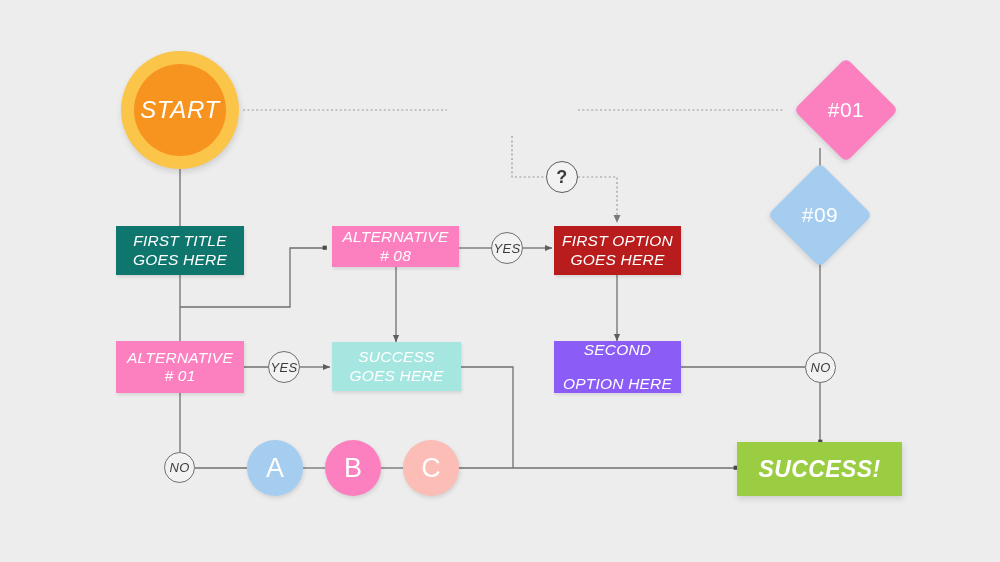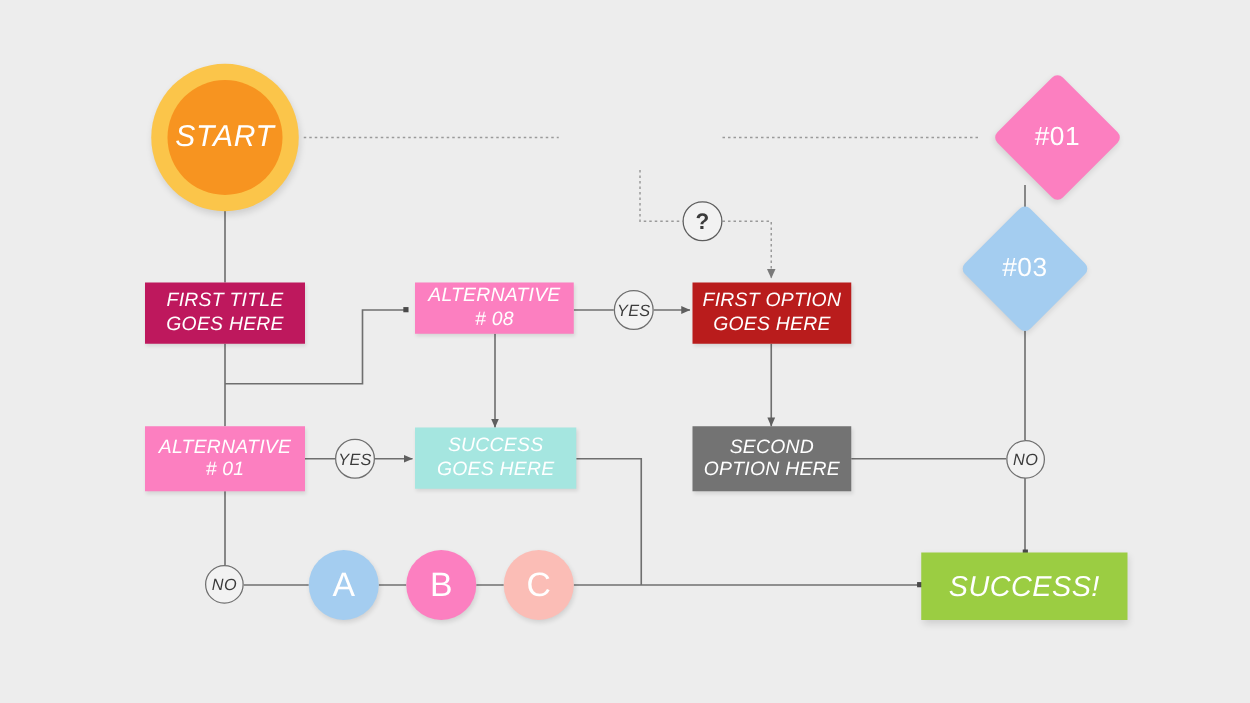--- a/index.html
+++ b/index.html
@@ -125,20 +125,21 @@
   }
 
   
   .success {
     color: #ffffff;
     font-style: italic;
     font-size: 23px;
     letter-spacing: 0.4px;
     box-shadow: 1px 3px 6px rgba(0,0,0,0.13);
     background-image: linear-gradient(118deg, rgba(255,255,255,0.13) 0%, rgba(255,255,255,0.13) 48%, rgba(0,0,0,0.045) 48%, rgba(0,0,0,0.045) 100%);
+    font-weight: bold;
   }
 </style>
 </head>
 <body>
 
 <div id="canvas">
 
   <svg id="wires" viewBox="0 0 1000 562" xmlns="http://www.w3.org/2000/svg">
     <defs>
       <marker id="arrowSolid" markerWidth="7" markerHeight="7" refX="5.4" refY="3" orient="auto">
@@ -213,24 +214,24 @@
     <span>?</span>
   </div>
 
   <div class="node diamond-wrap" style="left:809px; top:73px; width:74px; height:74px;">
     <div class="diamond-shape" style="background:#fc7fc0;"></div>
     <span class="diamond-label">#01</span>
   </div>
 
   <div class="node diamond-wrap" style="left:783px; top:178px; width:74px; height:74px;">
     <div class="diamond-shape" style="background:#a4cdf0;"></div>
-    <span class="diamond-label">#03</span>
-  </div>
-
-  <div class="node rect" style="left:116px; top:226px; width:128px; height:49px; background:#be185d; flex-direction:column;">
+    <span class="diamond-label">#09</span>
+  </div>
+
+  <div class="node rect" style="left:116px; top:226px; width:128px; height:49px; background:#0f766e; flex-direction:column;">
     <span>FIRST TITLE</span>
     <span>GOES HERE</span>
   </div>
 
   <div class="node rect" style="left:332px; top:226px; width:127px; height:41px; background:#fc7fc0; flex-direction:column;">
     <span>ALTERNATIVE</span>
     <span># 08</span>
   </div>
 
   <div class="node marker" style="left:491px; top:232px; width:32px; height:32px;">
@@ -249,21 +250,21 @@
 
   <div class="node marker" style="left:268px; top:351px; width:32px; height:32px;">
     <span>YES</span>
   </div>
 
   <div class="node rect" style="left:332px; top:342px; width:129px; height:49px; background:#a5e6e0; flex-direction:column;">
     <span>SUCCESS</span>
     <span>GOES HERE</span>
   </div>
 
-  <div class="node rect" style="left:554px; top:341px; width:127px; height:52px; background:#737373; flex-direction:column;">
+  <div class="node rect" style="left:554px; top:341px; width:127px; height:52px; background:#8b5cf6; flex-direction:column;justify-content:space-between;">
     <span>SECOND</span>
     <span>OPTION HERE</span>
   </div>
 
   <div class="node marker" style="left:805px; top:352px; width:31px; height:31px;">
     <span>NO</span>
   </div>
 
   <div class="node marker" style="left:164px; top:452px; width:31px; height:31px;">
     <span>NO</span>

